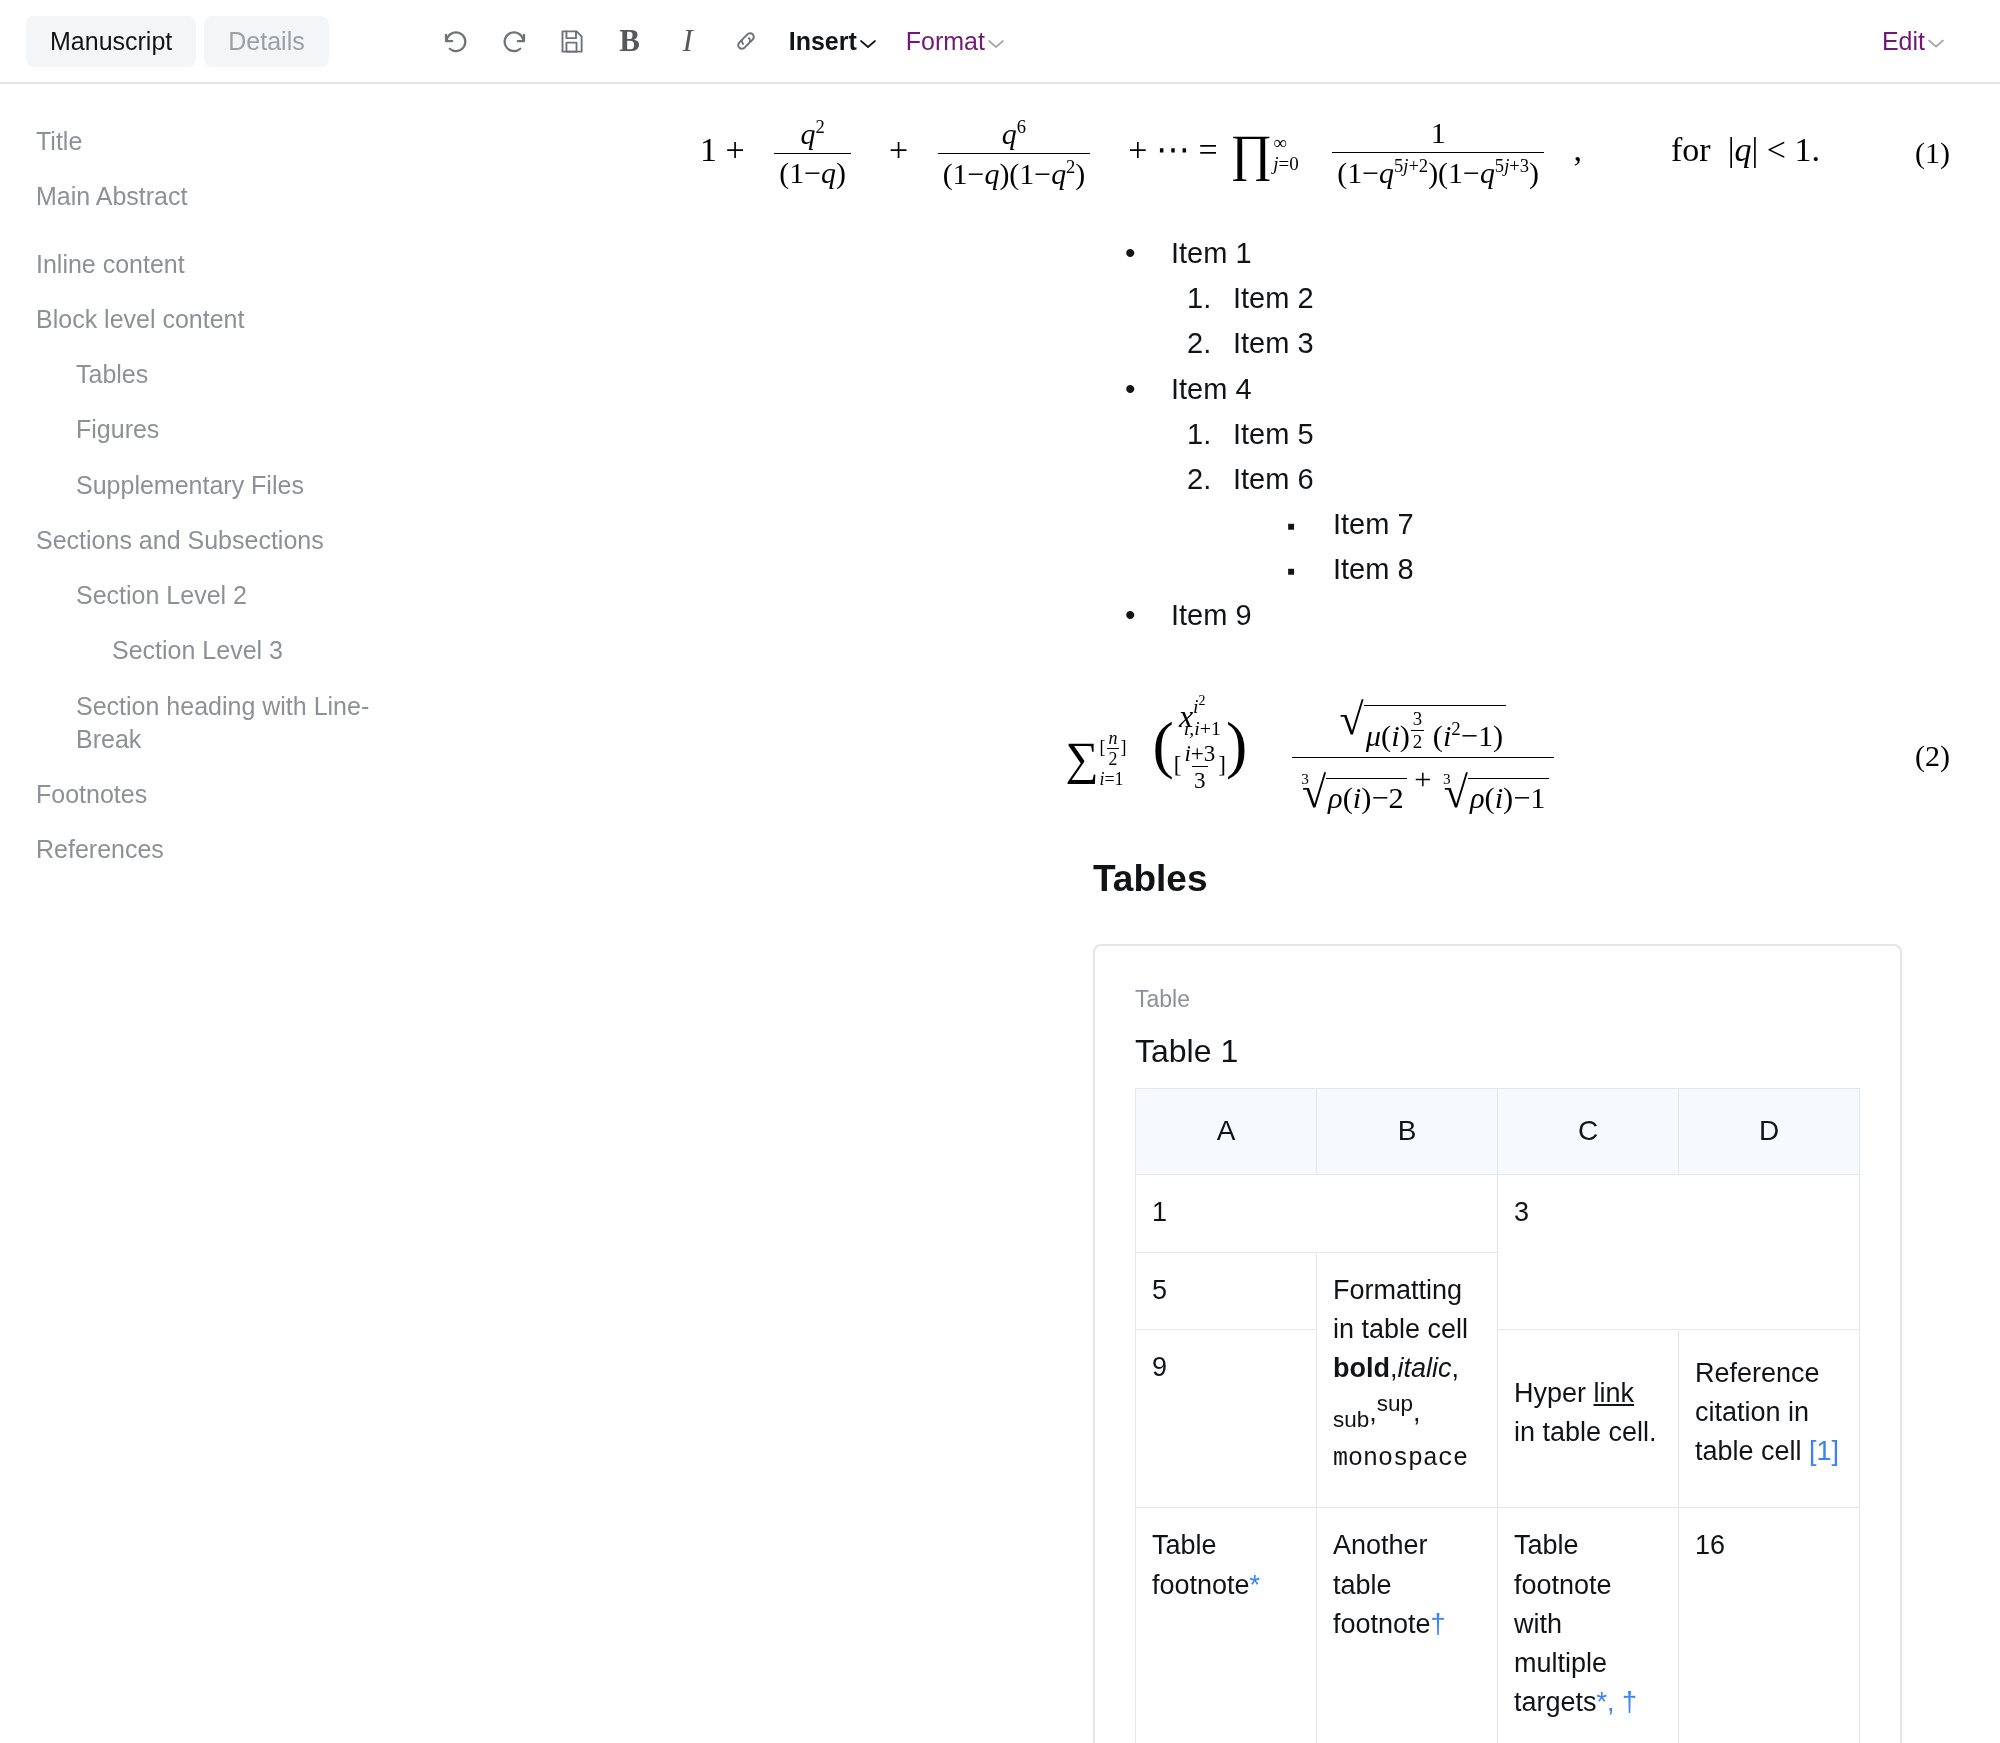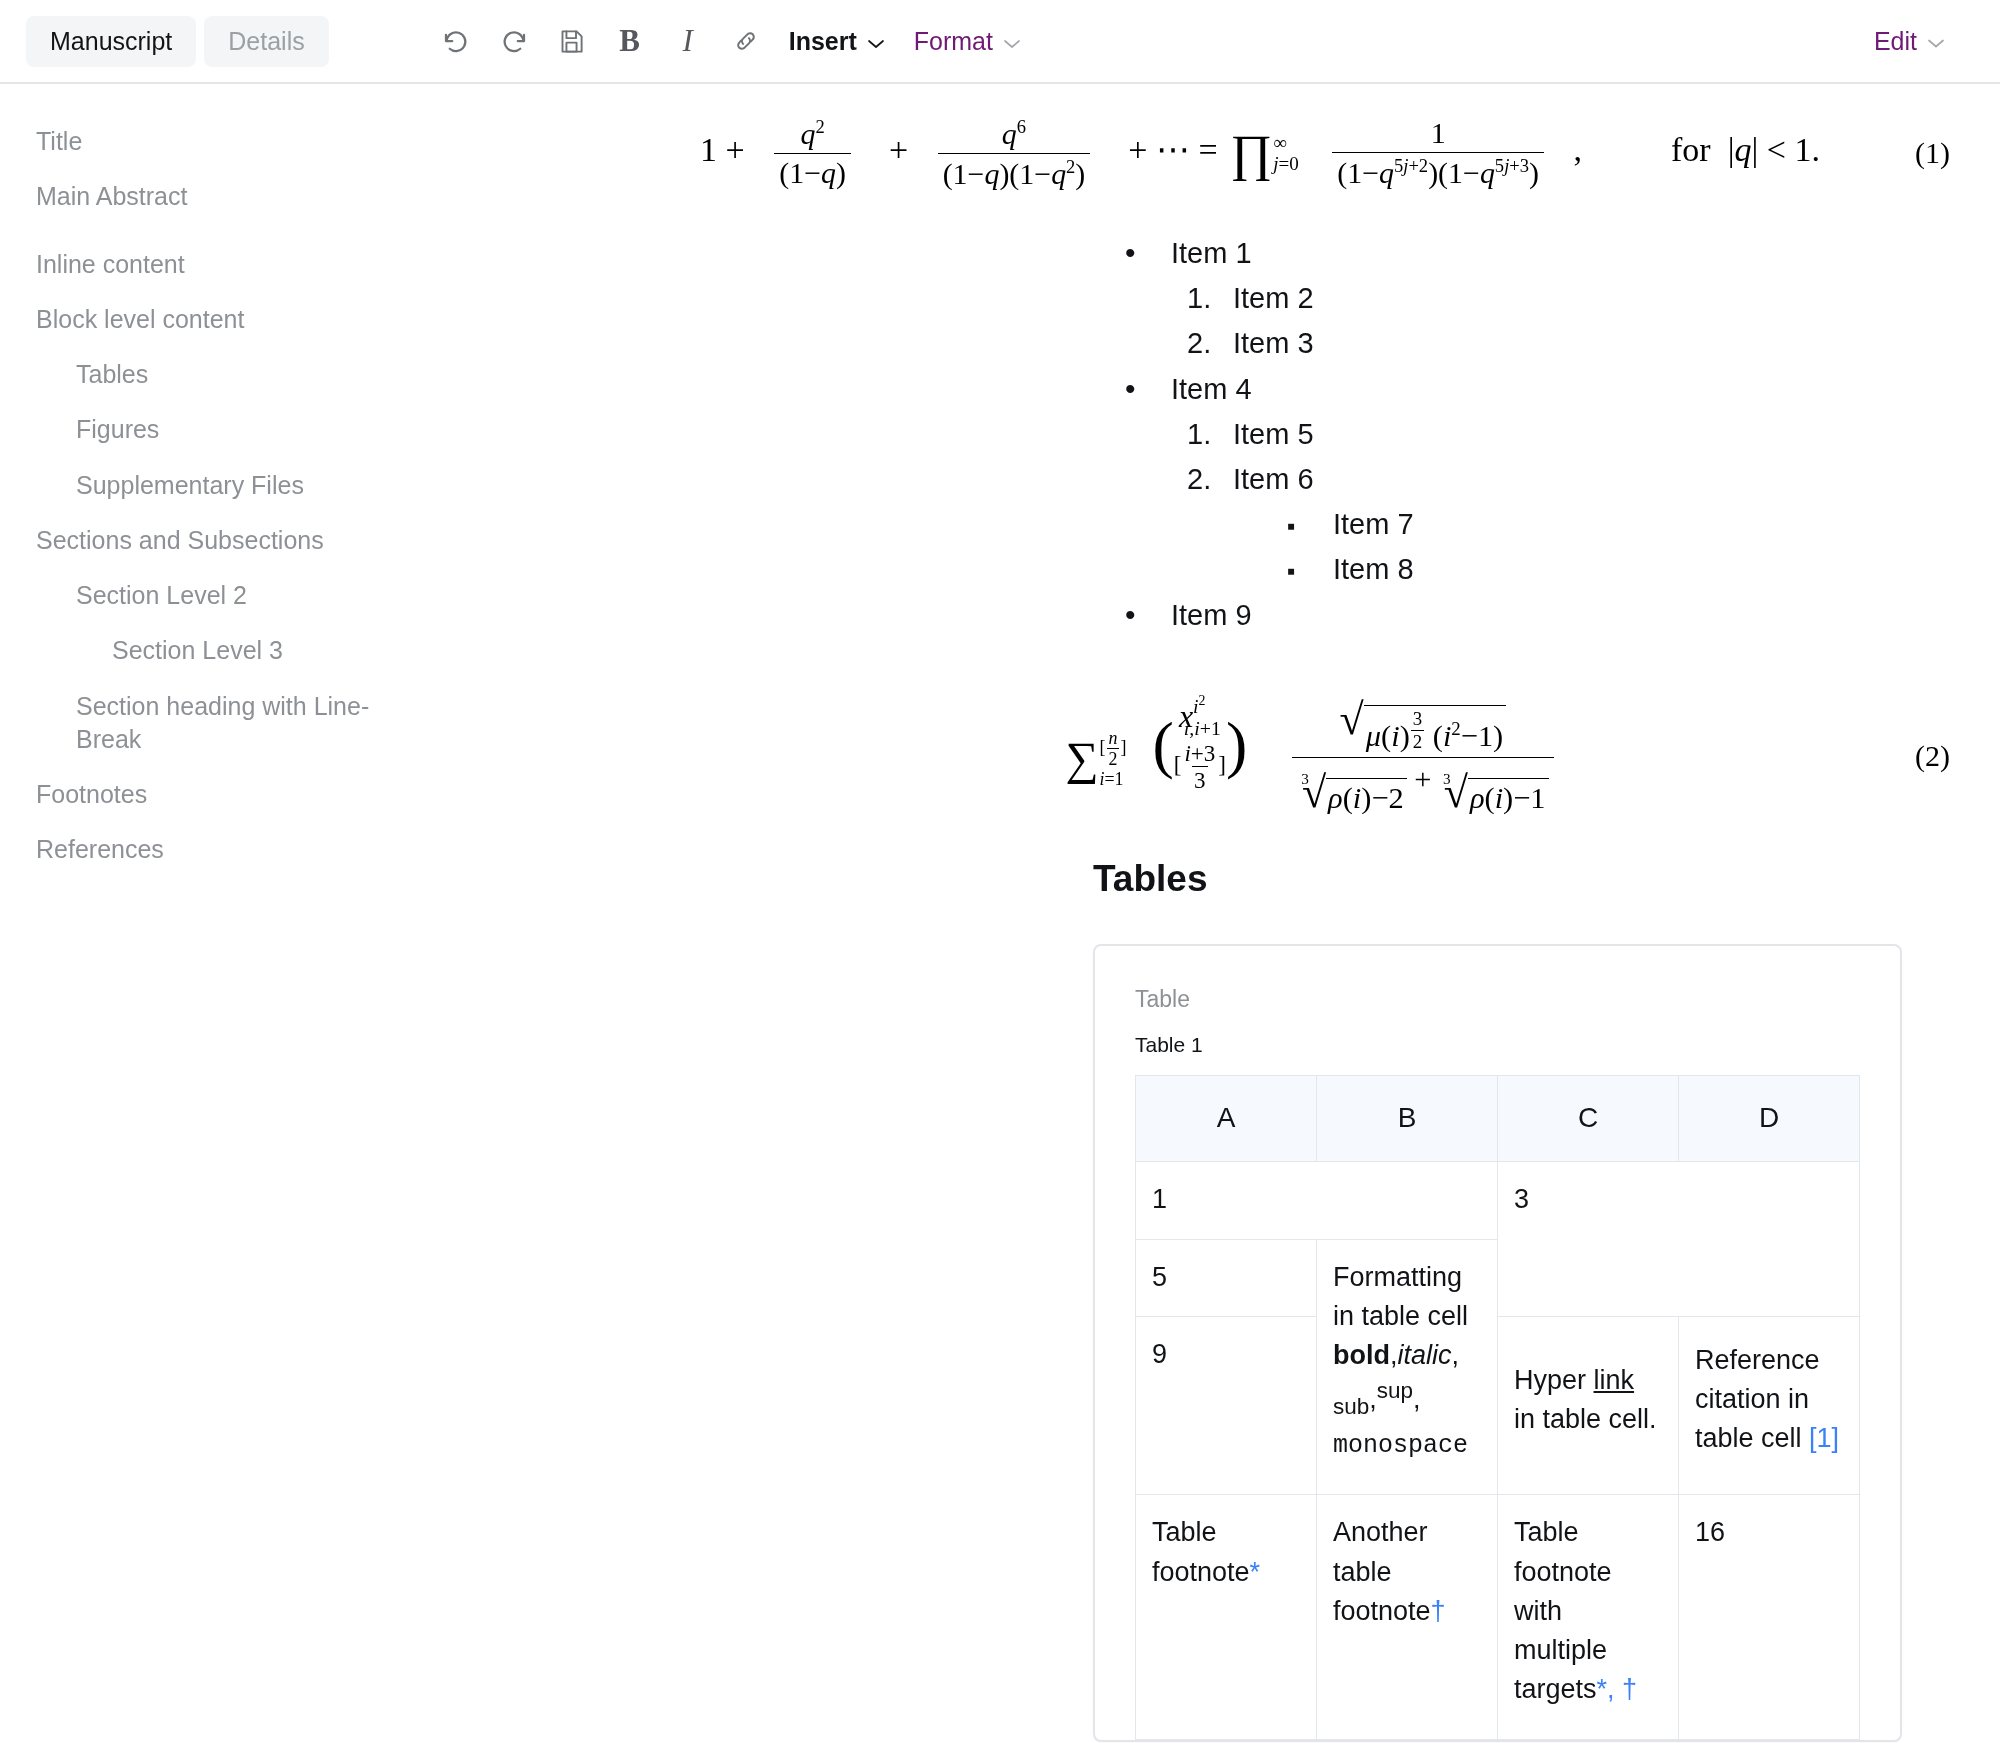--- a/index.html
+++ b/index.html
@@ -44,21 +44,21 @@
     display: flex; align-items: center; justify-content: center;
     color: #6f7377;
     cursor: pointer;
     border-radius: 6px;
   }
   .tool-btn svg { display: block; }
   .tool-btn.bold   { font-family: "Liberation Serif", serif; font-weight: bold; font-size: 31px; color: #55585c; }
   .tool-btn.italic { font-family: "Liberation Serif", serif; font-style: italic; font-size: 31px; color: #55585c; }
 
   .menu-btn {
-    display: flex; align-items: center; gap: 9px;
+    display: flex; align-items: center; gap: 1px;
     font-size: 25px;
     padding: 8px 14px;
     border-radius: 6px;
     cursor: pointer;
     white-space: nowrap;
   }
   .menu-btn.dark { color: #131417; font-weight: bold; }
   .menu-btn.muted { color: #701a75; }
   .chev { display: inline-block; }
 
@@ -171,21 +171,21 @@
     background: #fff;
     padding: 40px 40px 0 40px;
     box-shadow: 0 1px 2px rgba(0,0,0,0.03);
   }
   .field-label {
     font-size: 23px;
     color: #8d9196;
     margin-bottom: 20px;
   }
   .field-value {
-    font-size: 21px;
+    font-size: 32px;
     color: #111316;
     margin-bottom: 18px;
   }
   table.doc-table {
     border-collapse: collapse;
     width: 100%;
     table-layout: fixed;
   }
   table.doc-table th, table.doc-table td {
     border: 1.5px solid #e3e6ea;

